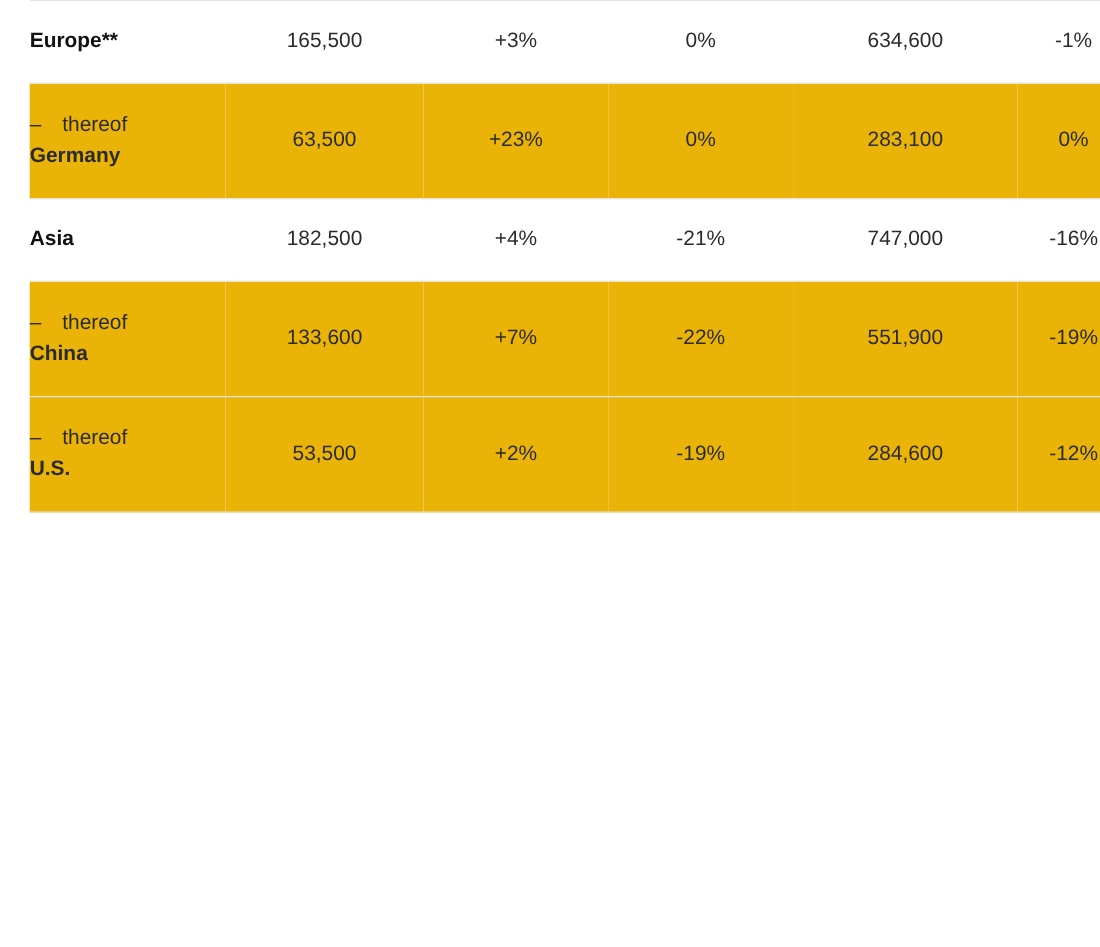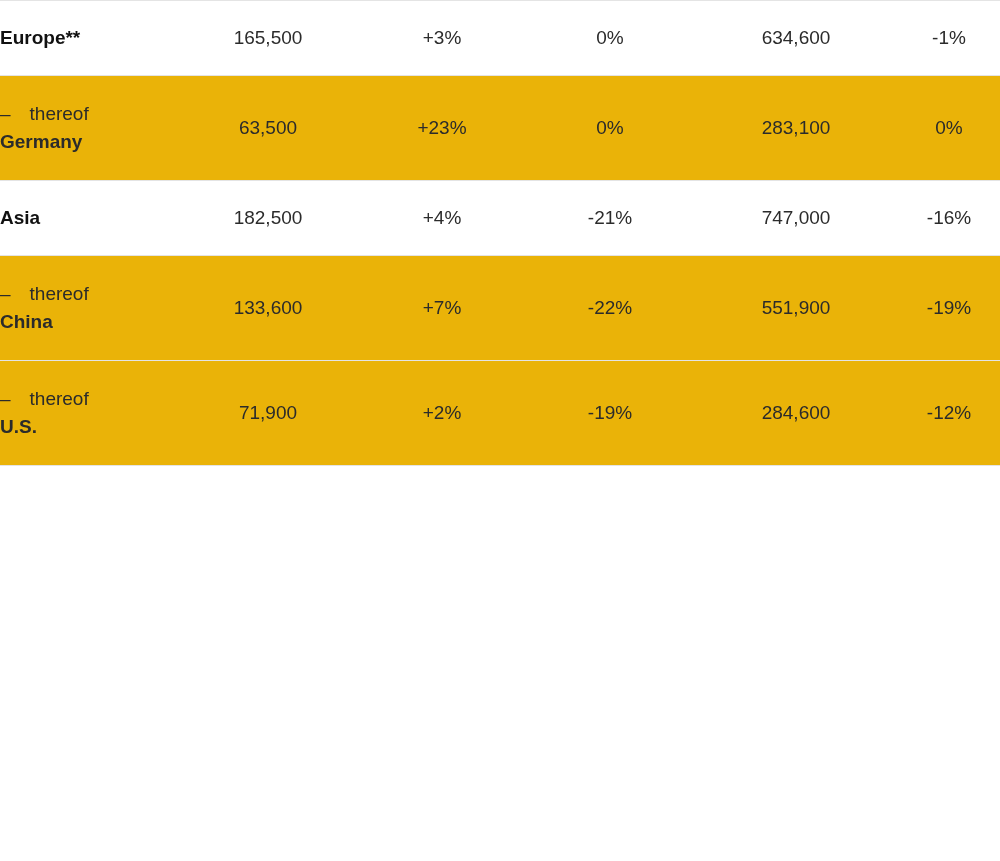--- a/index.html
+++ b/index.html
@@ -9,20 +9,21 @@
   }
   body {
     width: 1000px;
     height: 861px;
     font-family: "Liberation Sans", sans-serif;
     color: #1a1a1a;
     overflow: hidden;
   }
   .table-wrap {
     width: 828px;
+    margin-left: 27px;
   }
   table.data-table {
     width: 1000px;
     border-collapse: collapse;
     table-layout: fixed;
   }
   table.data-table tr {
     border-bottom: 1px solid #e4e4e4;
   }
   table.data-table tr.shaded {
@@ -108,21 +109,21 @@
         <tr class="shaded row-h-tall">
           <td class="label"><span class="">– thereof</span><span class="sub">China</span></td>
           <td class="num">133,600</td>
           <td class="num">+7%</td>
           <td class="num">-22%</td>
           <td class="num">551,900</td>
           <td class="num">-19%</td>
         </tr>
         <tr class="shaded row-h-tall">
           <td class="label"><span class="">– thereof</span><span class="sub">U.S.</span></td>
-          <td class="num">71,900</td>
+          <td class="num">53,500</td>
           <td class="num">+2%</td>
           <td class="num">-19%</td>
           <td class="num">284,600</td>
           <td class="num">-12%</td>
         </tr>
       </tbody>
   </table>
 </div>
 
 </body></html>

